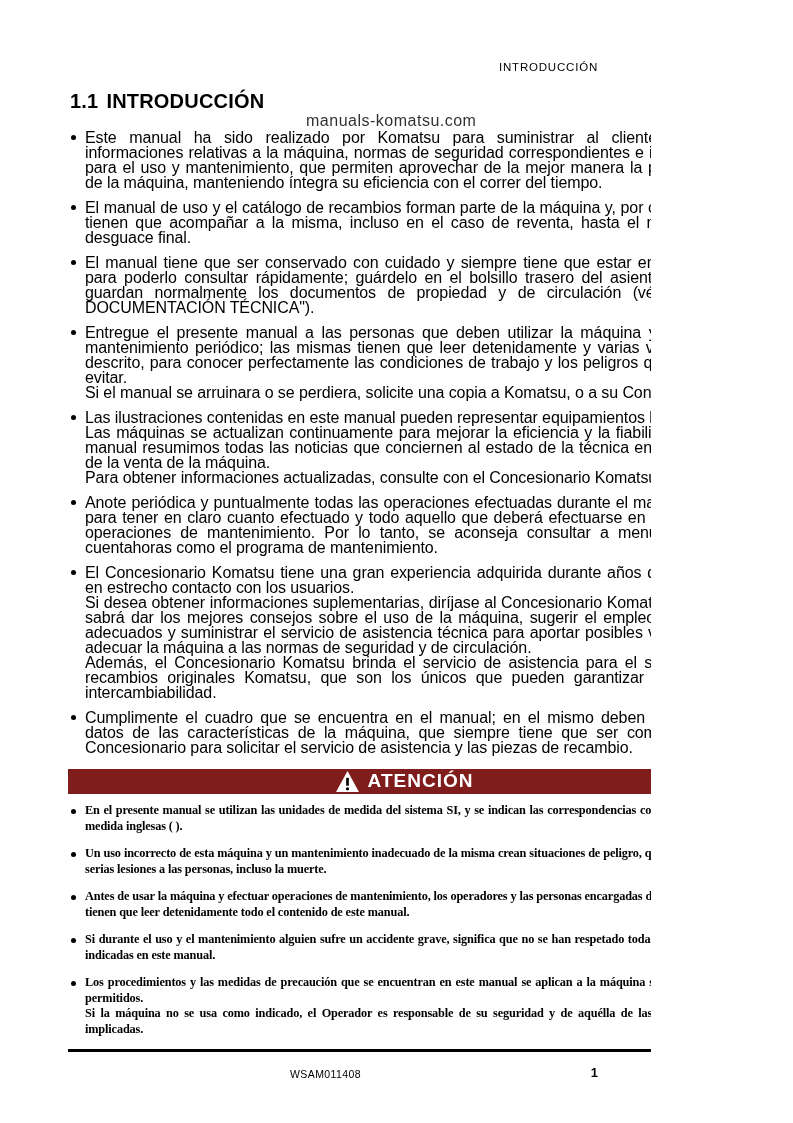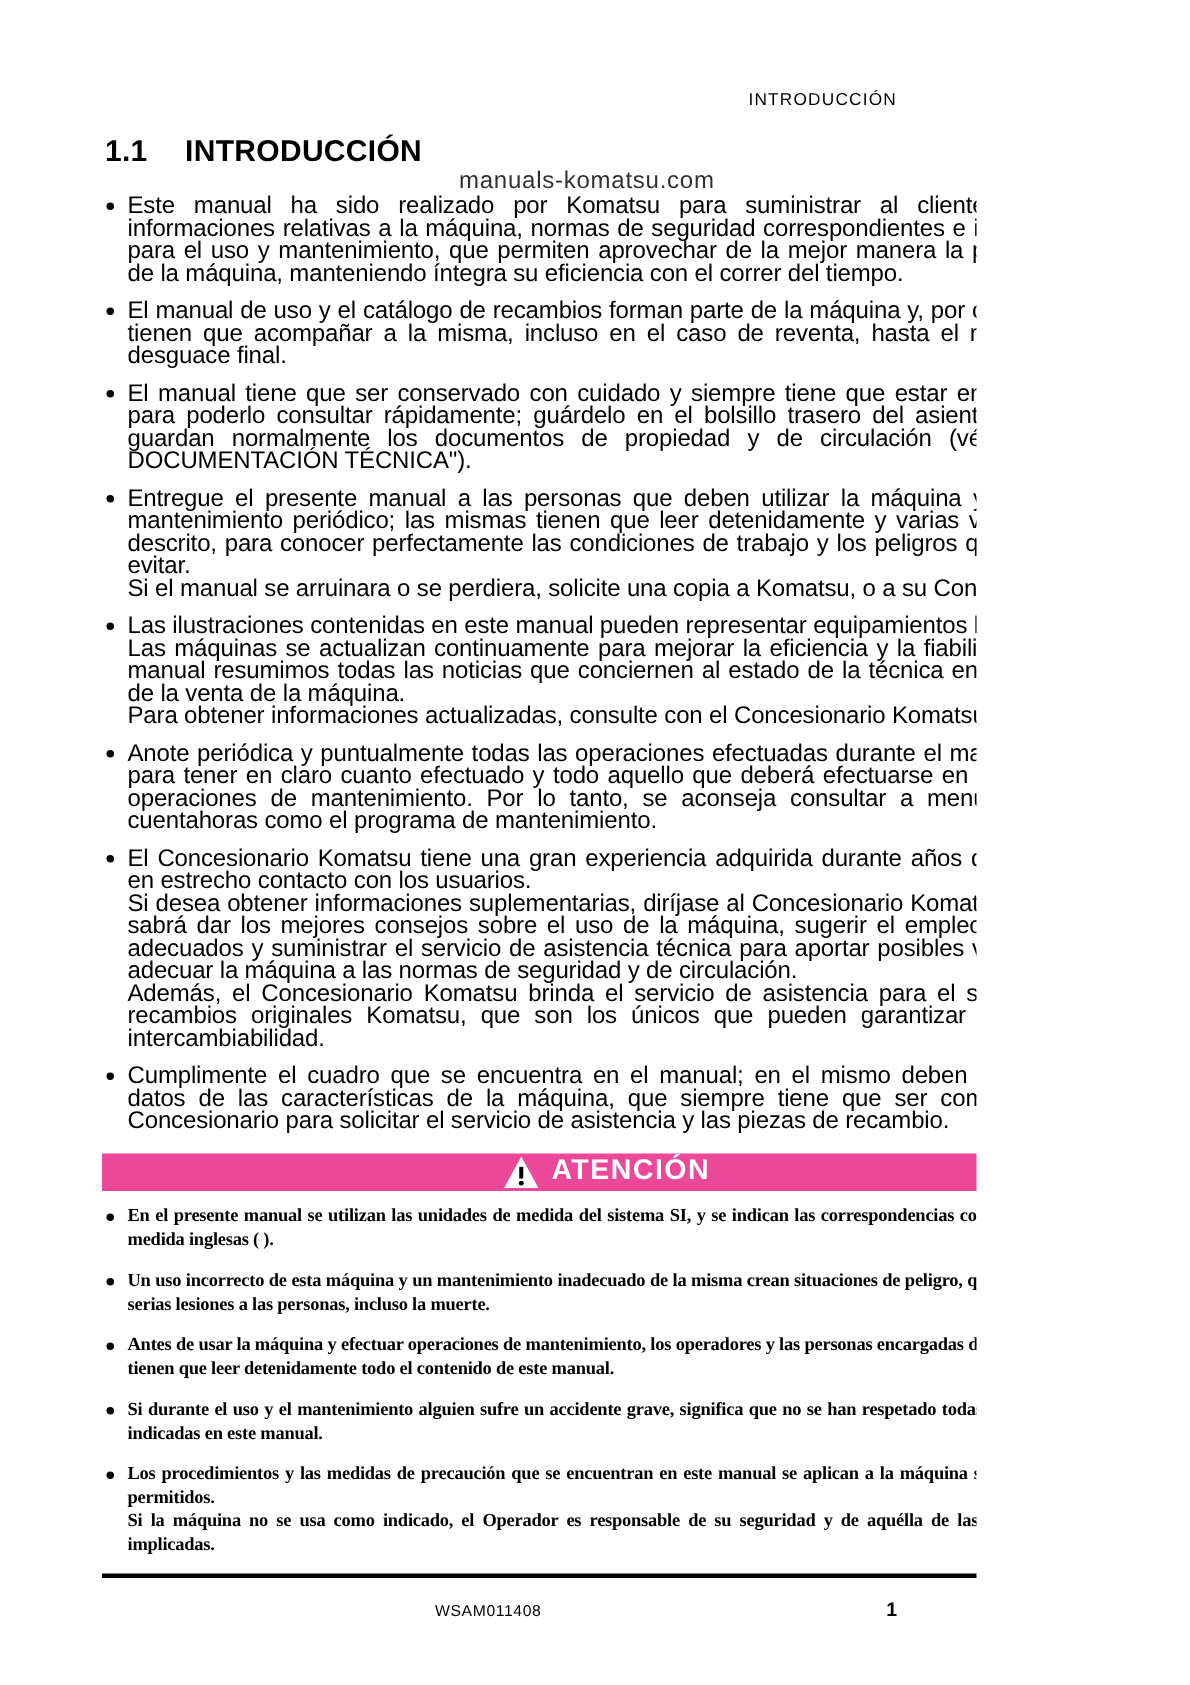--- a/index.html
+++ b/index.html
@@ -23,21 +23,21 @@
   }
   .content {
     position: absolute;
     left: 68px;
     top: 90px;
     width: 673px;
   }
   .page-title {
     display: flex;
     align-items: baseline;
-    gap: 25px;
+    gap: 8px;
     font-size: 20px;
     font-weight: bold;
     letter-spacing: 0.2px;
     margin: 0 0 17px 2px;
   }
   ul.bullet-list { list-style: none; }
   ul.bullet-list > li {
     position: relative;
     padding-left: 17px;
     margin-bottom: 10px;
@@ -51,21 +51,21 @@
     left: 3px;
     top: 5px;
     width: 5px;
     height: 5px;
     border-radius: 50%;
     background: #000;
   }
   .li-text { white-space: pre-line; display: block; }
   .attention-banner {
     height: 25px;
-    background: #ec4899;
+    background: #7f1d1d;
     color: #ffffff;
     display: flex;
     align-items: center;
     justify-content: center;
     gap: 9px;
     margin: 14px 0 9px 0;
   }
   .attention-banner .warn-icon { display: inline-flex; }
   .attention-banner .warn-label {
     font-size: 19px;

